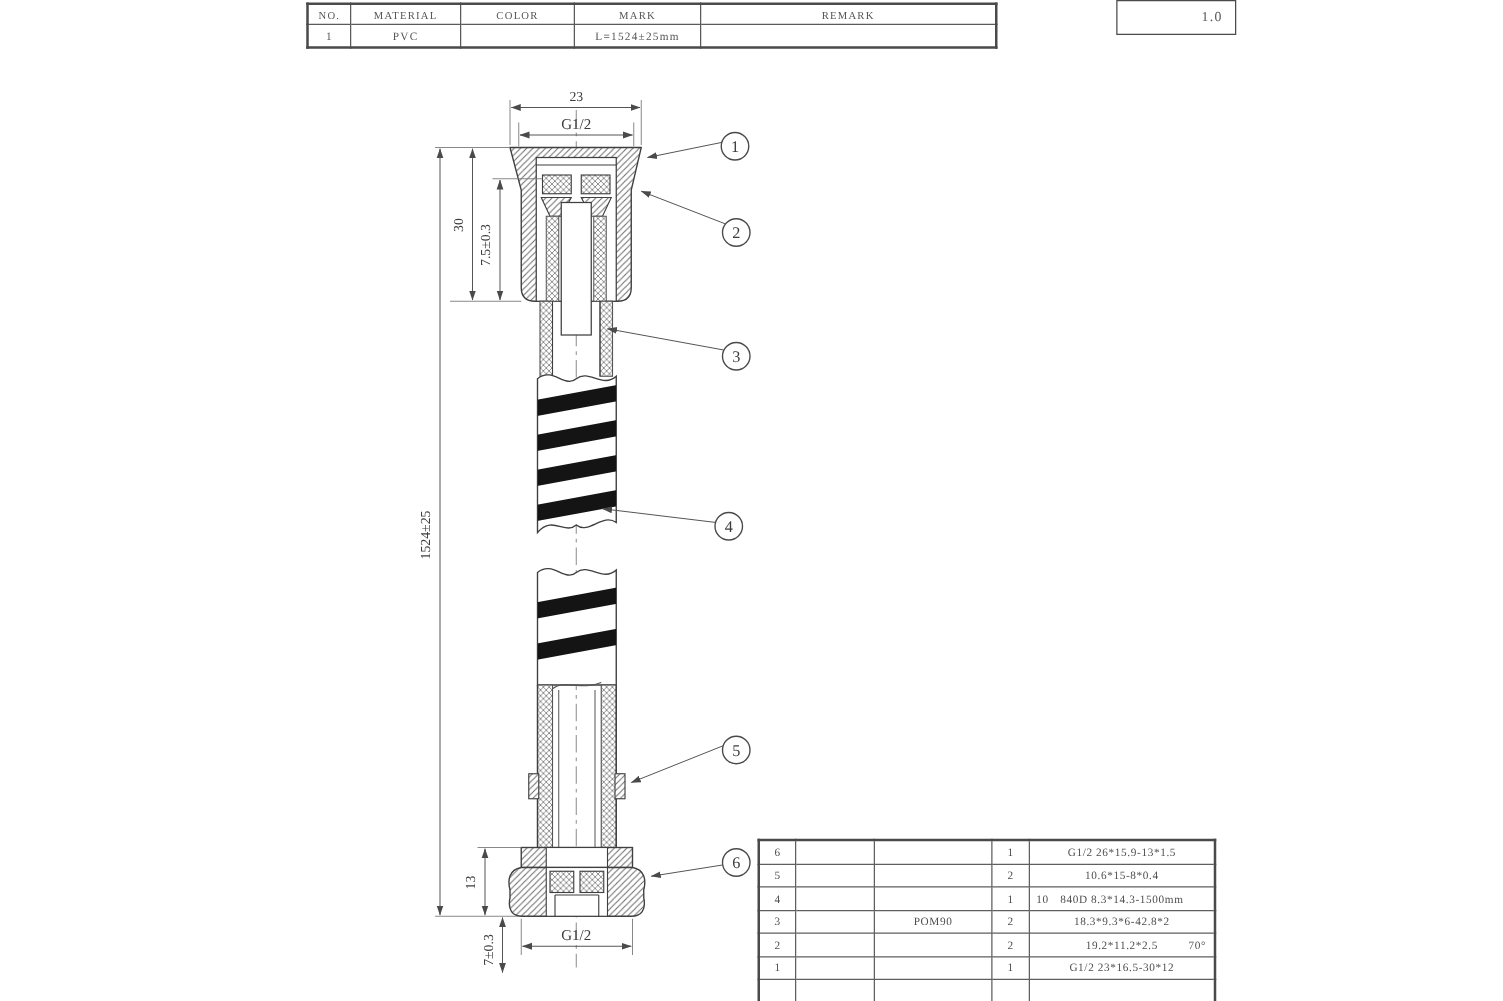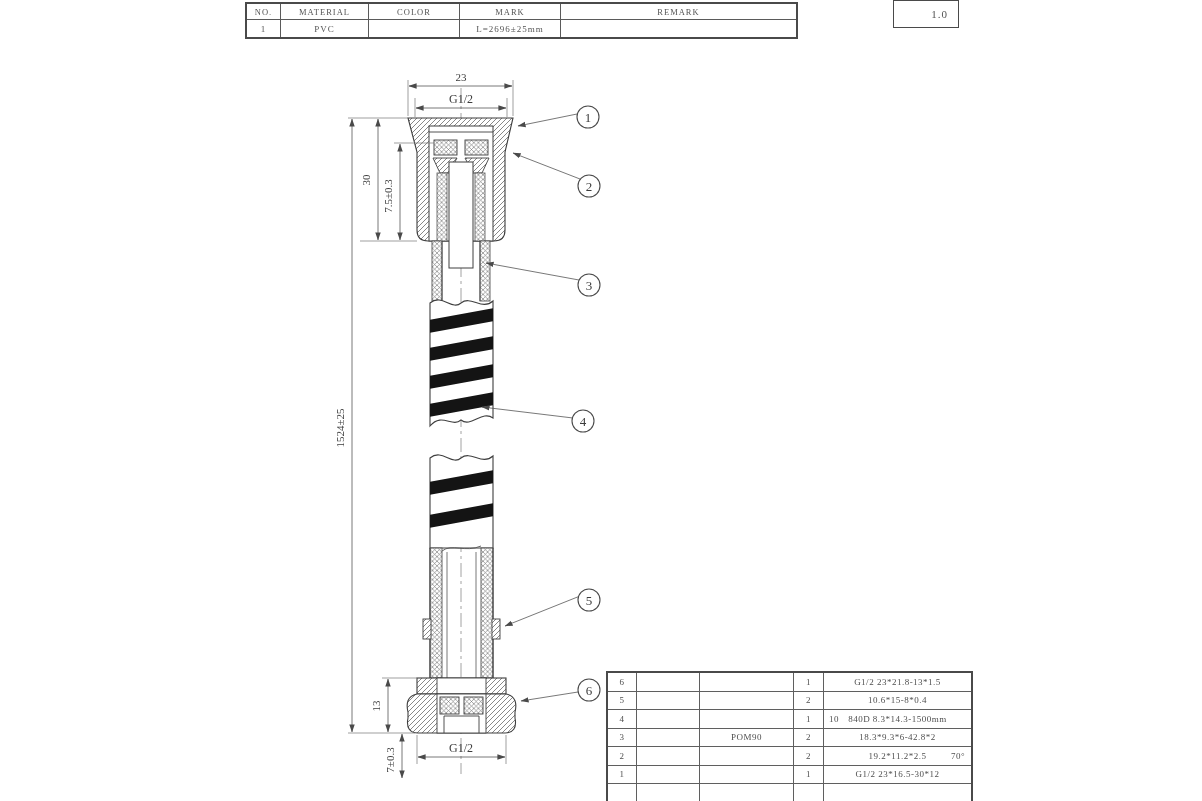--- a/index.html
+++ b/index.html
@@ -6,21 +6,21 @@
   #page{position:relative;width:1202px;height:801px;background:#ffffff;overflow:hidden;
         font-family:"Liberation Serif", serif;color:#3c3c3c;}
   
   #titleblock{position:absolute;left:245px;top:2px;width:545px;border-collapse:collapse;
               border:2px solid #4a4a4a;table-layout:fixed;}
   #titleblock td{border:1px solid #5a5a5a;text-align:center;vertical-align:middle;
                  font-size:8.5px;letter-spacing:1px;color:#555;padding:0;overflow:hidden;white-space:nowrap;}
   #titleblock tr.hdr td{height:15px;text-align:center;}
   #titleblock tr.data td{height:17px;font-size:9px;}
   
-  #versionbox{position:absolute;left:893px;top:0px;width:66px;height:28px;
+  #versionbox{position:absolute;left:893px;top:0px;width:96px;height:28px;
               border:1.5px solid #4a4a4a;box-sizing:border-box;display:flex;
               align-items:center;justify-content:flex-end;padding-right:10px;
               font-size:11px;color:#555;letter-spacing:1px;}
   
   #partstable{position:absolute;left:606px;top:671px;width:359px;border-collapse:collapse;
               border:2px solid #4a4a4a;table-layout:fixed;}
   #partstable td{border:1px solid #5f5f5f;height:17.5px;text-align:center;vertical-align:middle;
                  font-size:9px;color:#4f4f4f;letter-spacing:0.5px;padding:0;overflow:hidden;white-space:nowrap;}
   #partstable td.spec{position:relative;}
   #partstable td.spec .sl{position:absolute;left:5px;top:50%;transform:translateY(-50%);font-family:Liberation Serif, serif;}
@@ -47,21 +47,21 @@
       <td style="width:33px">NO.</td>
       <td style="width:87px">MATERIAL</td>
       <td style="width:90px">COLOR</td>
       <td style="width:100px">MARK</td>
       <td style="width:235px">REMARK</td>
     </tr>
     <tr class="data">
       <td>1</td>
       <td>PVC</td>
       <td></td>
-      <td>L=2696±25mm</td>
+      <td>L=1524±25mm</td>
       <td></td>
     </tr>
   </tbody>
     </table>
 
   <div id="versionbox">
     <span>1.0</span>
   </div>
 
   <svg id="drawing" width="1202" height="801" viewBox="0 0 1202 801">
@@ -216,21 +216,21 @@
     </g>
   </svg>
 
   <table id="partstable">
     <tbody>
         <tr>
       <td style="width:28px">6</td>
       <td style="width:62px"></td>
       <td style="width:93px"></td>
       <td style="width:29px">1</td>
-      <td style="width:147px" class="spec"><span class="sl"></span><span>G1/2 23*21.8-13*1.5</span><span class="sr"></span></td>
+      <td style="width:147px" class="spec"><span class="sl"></span><span>G1/2 26*15.9-13*1.5</span><span class="sr"></span></td>
     </tr>
     <tr>
       <td>5</td>
       <td></td>
       <td></td>
       <td>2</td>
       <td class="spec"><span class="sl"></span><span>10.6*15-8*0.4</span><span class="sr"></span></td>
     </tr>
     <tr>
       <td>4</td>

